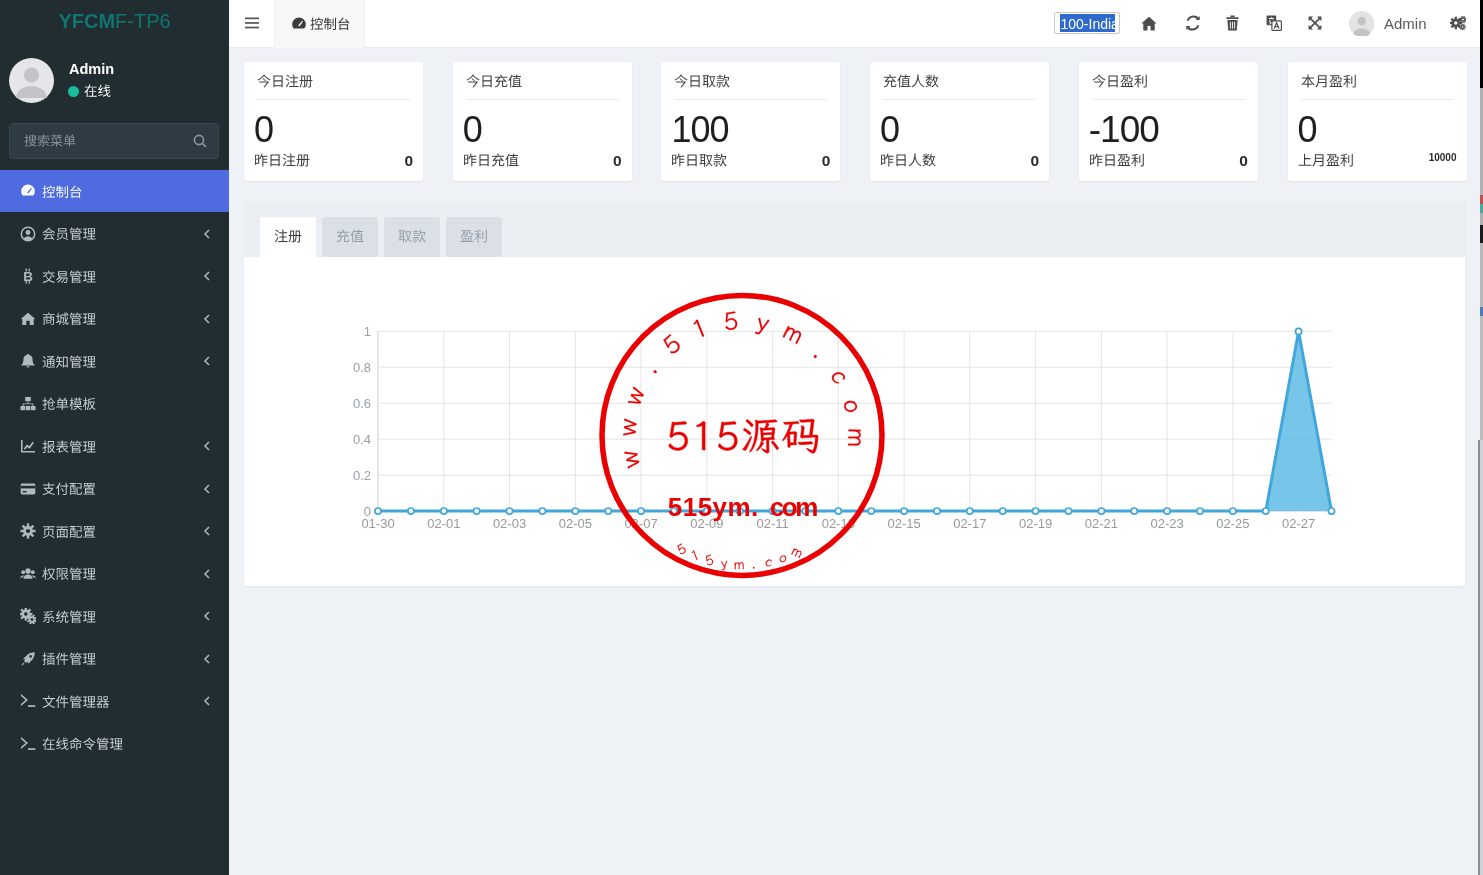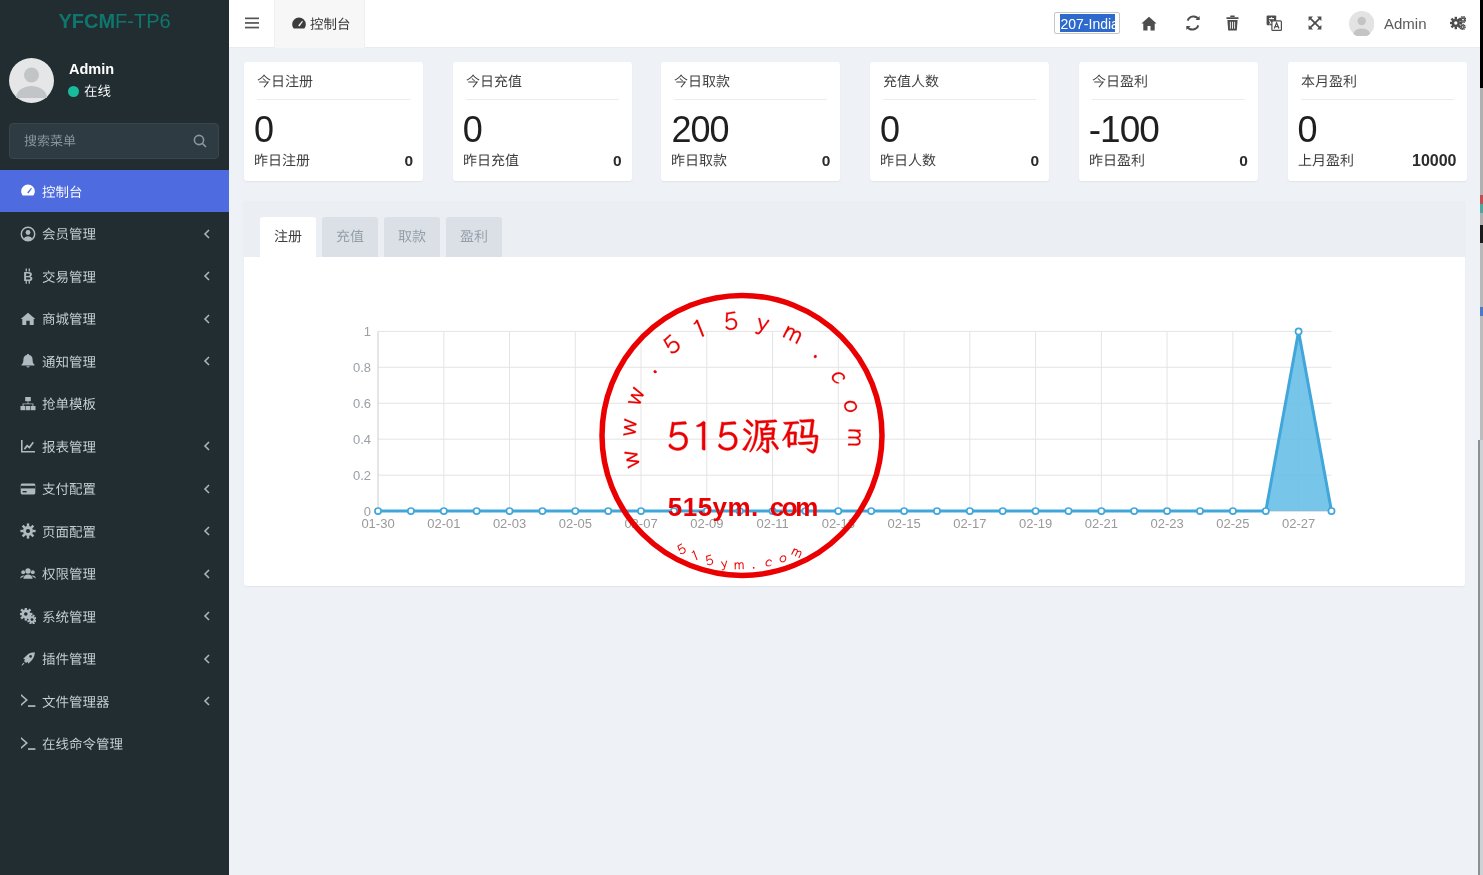--- a/index.html
+++ b/index.html
@@ -295,21 +295,21 @@
   </svg>
 <div style="position:absolute;left:310px;top:16.7px;line-height:0"><svg class="" width="40.5" height="15.7" viewBox="0 0 40.5 15.7" style="overflow:visible">
       <g fill="#383838" transform="translate(0,11.88)">
         <path transform="translate(0.0,0) scale(0.0135,-0.0135)" d="M695 553C758 496 843 415 884 369L933 418C889 463 804 540 741 594ZM560 593C513 527 440 460 370 415C384 402 408 372 417 358C489 410 572 491 626 569ZM164 841V646H43V575H164V336C114 319 68 305 32 294L49 219L164 261V16C164 2 159 -2 147 -2C135 -3 96 -3 53 -2C63 -22 72 -53 74 -71C137 -72 177 -69 200 -58C225 -46 234 -25 234 16V286L342 325L330 394L234 360V575H338V646H234V841ZM332 20V-47H964V20H689V271H893V338H413V271H613V20ZM588 823C602 792 619 752 631 719H367V544H435V653H882V554H954V719H712C700 754 678 802 658 841Z"></path>
         <path transform="translate(13.5,0) scale(0.0135,-0.0135)" d="M676 748V194H747V748ZM854 830V23C854 7 849 2 834 2C815 1 759 1 700 3C710 -20 721 -55 725 -76C800 -76 855 -74 885 -62C916 -48 928 -26 928 24V830ZM142 816C121 719 87 619 41 552C60 545 93 532 108 524C125 553 142 588 158 627H289V522H45V453H289V351H91V2H159V283H289V-79H361V283H500V78C500 67 497 64 486 64C475 63 442 63 400 65C409 46 418 19 421 -1C476 -1 515 0 538 11C563 23 569 42 569 76V351H361V453H604V522H361V627H565V696H361V836H289V696H183C194 730 204 766 212 802Z"></path>
         <path transform="translate(27.0,0) scale(0.0135,-0.0135)" d="M179 342V-79H255V-25H741V-77H821V342ZM255 48V270H741V48ZM126 426C165 441 224 443 800 474C825 443 846 414 861 388L925 434C873 518 756 641 658 727L599 687C647 644 699 591 745 540L231 516C320 598 410 701 490 811L415 844C336 720 219 593 183 559C149 526 124 505 101 500C110 480 122 442 126 426Z"></path>
       </g>
     </svg></div>
 <div class="abs" style="left:1053.5px;top:12px;width:66px;height:21.5px;background:#fff;border:1px solid #c6c6c6;border-radius:2px"></div>
 <div class="abs" style="left:1059.5px;top:13.8px;width:55.5px;height:18px;background:#2e6ace"></div>
-<div class="abs" style="left:1060.5px;top:15.5px;font-size:14px;color:#fff">207-India</div>
+<div class="abs" style="left:1060.5px;top:15.5px;font-size:14px;color:#fff">100-India</div>
 <svg class="abs" style="left:1141px;top:15.5px" width="16" height="15" viewBox="0 0 16 15">
 <path d="M8 0.8 L15.6 7.4 h-1.9 v7 h-4.2 v-4.4 H6.5 v4.4 H2.3 v-7 h-1.9z" fill="#4d4d4d"></path>
   </svg>
 <svg class="abs" style="left:1185px;top:15px" width="16" height="16" viewBox="0 0 16 16" fill="none" stroke="#4d4d4d" stroke-width="2">
 <path d="M13.9 4.6 A6.2 6.2 0 0 0 2.7 5.6"></path>
     <path d="M2.1 11.4 A6.2 6.2 0 0 0 13.3 10.4"></path>
 <path d="M14.6 0.9 v4.1 h-4.1z" fill="#4d4d4d" stroke="none"></path>
     <path d="M1.4 15.1 v-4.1 h4.1z" fill="#4d4d4d" stroke="none"></path>
   </svg>
 <svg class="abs" style="left:1225.5px;top:14.5px" width="13" height="16" viewBox="0 0 13 16" fill="#4d4d4d">
@@ -426,21 +426,21 @@
 <div class="abs" style="left:661.4px;top:62px;width:179px;height:119px;background:#fff;border-radius:3px;box-shadow:0 1px 2px rgba(0,0,0,.06)"></div>
 <div style="position:absolute;left:674.4px;top:74.2px;line-height:0"><svg class="" width="56.0" height="16.2" viewBox="0 0 56.0 16.2" style="overflow:visible">
       <g fill="#404040" transform="translate(0,12.32)">
         <path transform="translate(0.0,0) scale(0.014,-0.014)" d="M390 533C456 484 541 412 580 367L635 420C593 464 506 532 441 579ZM161 348V272H722C650 179 547 51 461 -48L538 -83C644 46 776 212 859 324L801 352L787 348ZM495 847C394 695 216 556 35 475C57 457 80 429 92 408C244 485 394 599 503 729C612 605 774 481 906 415C920 435 945 466 965 482C823 544 649 668 548 786L567 813Z"></path>
         <path transform="translate(14.0,0) scale(0.014,-0.014)" d="M253 352H752V71H253ZM253 426V697H752V426ZM176 772V-69H253V-4H752V-64H832V772Z"></path>
         <path transform="translate(28.0,0) scale(0.014,-0.014)" d="M850 656C826 508 784 379 730 271C679 382 645 513 623 656ZM506 728V656H556C584 480 625 323 688 196C628 100 557 26 479 -23C496 -37 517 -62 528 -80C602 -29 670 38 727 123C777 42 839 -24 915 -73C927 -54 950 -27 967 -14C886 34 821 104 770 192C847 329 903 503 929 718L883 730L870 728ZM38 130 55 58 356 110V-78H429V123L518 140L514 204L429 190V725H502V793H48V725H115V141ZM187 725H356V585H187ZM187 520H356V375H187ZM187 309H356V178L187 152Z"></path>
         <path transform="translate(42.0,0) scale(0.014,-0.014)" d="M124 219C101 149 67 71 32 17C49 11 78 -3 92 -12C124 44 161 129 187 203ZM376 196C404 145 436 75 450 34L510 62C495 102 461 169 433 219ZM677 516V469C677 331 663 128 484 -31C503 -42 529 -65 542 -81C642 10 694 116 721 217C762 86 825 -21 920 -79C931 -59 954 -31 971 -17C852 47 781 200 745 372C747 406 748 438 748 468V516ZM247 837V745H51V681H247V595H74V532H493V595H318V681H513V745H318V837ZM39 317V253H248V0C248 -10 245 -13 233 -13C222 -14 187 -14 147 -13C156 -32 166 -59 169 -78C226 -78 263 -78 287 -67C312 -56 318 -36 318 -1V253H523V317ZM600 840C580 683 544 531 481 433V457H85V394H481V424C499 413 527 394 540 383C574 439 601 510 624 590H867C853 524 835 452 816 404L878 386C905 452 933 557 952 647L902 662L890 659H642C654 714 665 771 673 829Z"></path>
       </g>
     </svg></div>
 <div class="abs" style="left:674.4px;top:99px;width:153px;border-top:1px solid #ececec"></div>
-<div class="abs" style="left:671.4px;top:109.3px;font-size:36px;color:#1f1f1f;letter-spacing:-1px;line-height:1.15">200</div>
+<div class="abs" style="left:671.4px;top:109.3px;font-size:36px;color:#1f1f1f;letter-spacing:-1px;line-height:1.15">100</div>
 <div style="position:absolute;left:671.4px;top:153.0px;line-height:0"><svg class="" width="56.0" height="16.2" viewBox="0 0 56.0 16.2" style="overflow:visible">
       <g fill="#3d3d3d" transform="translate(0,12.32)">
         <path transform="translate(0.0,0) scale(0.014,-0.014)" d="M532 841C499 705 443 569 374 481C390 468 419 440 431 426C469 476 503 539 533 609H593V-80H667V178H951V246H667V400H942V469H667V609H964V679H561C578 726 593 776 606 825ZM299 407V176H147V407ZM299 474H147V694H299ZM76 762V30H147V108H371V762Z"></path>
         <path transform="translate(14.0,0) scale(0.014,-0.014)" d="M253 352H752V71H253ZM253 426V697H752V426ZM176 772V-69H253V-4H752V-64H832V772Z"></path>
         <path transform="translate(28.0,0) scale(0.014,-0.014)" d="M850 656C826 508 784 379 730 271C679 382 645 513 623 656ZM506 728V656H556C584 480 625 323 688 196C628 100 557 26 479 -23C496 -37 517 -62 528 -80C602 -29 670 38 727 123C777 42 839 -24 915 -73C927 -54 950 -27 967 -14C886 34 821 104 770 192C847 329 903 503 929 718L883 730L870 728ZM38 130 55 58 356 110V-78H429V123L518 140L514 204L429 190V725H502V793H48V725H115V141ZM187 725H356V585H187ZM187 520H356V375H187ZM187 309H356V178L187 152Z"></path>
         <path transform="translate(42.0,0) scale(0.014,-0.014)" d="M124 219C101 149 67 71 32 17C49 11 78 -3 92 -12C124 44 161 129 187 203ZM376 196C404 145 436 75 450 34L510 62C495 102 461 169 433 219ZM677 516V469C677 331 663 128 484 -31C503 -42 529 -65 542 -81C642 10 694 116 721 217C762 86 825 -21 920 -79C931 -59 954 -31 971 -17C852 47 781 200 745 372C747 406 748 438 748 468V516ZM247 837V745H51V681H247V595H74V532H493V595H318V681H513V745H318V837ZM39 317V253H248V0C248 -10 245 -13 233 -13C222 -14 187 -14 147 -13C156 -32 166 -59 169 -78C226 -78 263 -78 287 -67C312 -56 318 -36 318 -1V253H523V317ZM600 840C580 683 544 531 481 433V457H85V394H481V424C499 413 527 394 540 383C574 439 601 510 624 590H867C853 524 835 452 816 404L878 386C905 452 933 557 952 647L902 662L890 659H642C654 714 665 771 673 829Z"></path>
       </g>
     </svg></div>
 <div class="abs" style="left:661.4px;top:151.5px;width:169px;text-align:right;font-size:15.5px;font-weight:600;color:#2b2b2b">0</div>
 <div class="abs" style="left:870.1px;top:62px;width:179px;height:119px;background:#fff;border-radius:3px;box-shadow:0 1px 2px rgba(0,0,0,.06)"></div>
@@ -495,21 +495,21 @@
 <div class="abs" style="left:1300.5px;top:99px;width:153px;border-top:1px solid #ececec"></div>
 <div class="abs" style="left:1297.5px;top:109.3px;font-size:36px;color:#1f1f1f;letter-spacing:-1px;line-height:1.15">0</div>
 <div style="position:absolute;left:1297.5px;top:153.0px;line-height:0"><svg class="" width="56.0" height="16.2" viewBox="0 0 56.0 16.2" style="overflow:visible">
       <g fill="#3d3d3d" transform="translate(0,12.32)">
         <path transform="translate(0.0,0) scale(0.014,-0.014)" d="M427 825V43H51V-32H950V43H506V441H881V516H506V825Z"></path>
         <path transform="translate(14.0,0) scale(0.014,-0.014)" d="M207 787V479C207 318 191 115 29 -27C46 -37 75 -65 86 -81C184 5 234 118 259 232H742V32C742 10 735 3 711 2C688 1 607 0 524 3C537 -18 551 -53 556 -76C663 -76 730 -75 769 -61C806 -48 821 -23 821 31V787ZM283 714H742V546H283ZM283 475H742V305H272C280 364 283 422 283 475Z"></path>
         <path transform="translate(28.0,0) scale(0.014,-0.014)" d="M158 262V15H45V-52H956V15H843V262ZM229 15V201H361V15ZM431 15V201H565V15ZM635 15V201H770V15ZM293 492C332 475 373 453 412 429C368 391 315 364 255 345C268 334 290 309 298 294C362 316 420 348 467 393C508 364 544 335 569 309L616 356C589 381 551 411 509 439C546 488 575 550 593 627L554 639L543 638H314C321 666 327 695 332 726H666C652 664 635 597 621 550H831C820 441 808 395 792 379C784 372 773 371 756 371C739 371 691 371 642 376C653 358 662 331 664 311C714 309 761 308 785 310C815 312 833 317 851 335C878 360 891 425 906 582C908 593 909 613 909 613H709C724 668 739 734 752 790H79V726H259C229 543 162 407 33 324C50 313 79 286 89 273C189 345 256 446 297 578H513C498 537 479 503 455 473C416 495 376 516 338 532Z"></path>
         <path transform="translate(42.0,0) scale(0.014,-0.014)" d="M593 721V169H666V721ZM838 821V20C838 1 831 -5 812 -6C792 -6 730 -7 659 -5C670 -26 682 -60 687 -81C779 -81 835 -79 868 -67C899 -54 913 -32 913 20V821ZM458 834C364 793 190 758 42 737C52 721 62 696 66 678C128 686 194 696 259 709V539H50V469H243C195 344 107 205 27 130C40 111 60 80 68 59C136 127 206 241 259 355V-78H333V318C384 270 449 206 479 173L522 236C493 262 380 360 333 396V469H526V539H333V724C401 739 464 757 514 777Z"></path>
       </g>
     </svg></div>
-<div class="abs" style="left:1287.5px;top:151.5px;width:169px;text-align:right;font-size:16px;font-weight:600;color:#2b2b2b">10000</div>
+<div class="abs" style="left:1287.5px;top:151.5px;width:169px;text-align:right;font-size:10px;font-weight:600;color:#2b2b2b">10000</div>
 <div class="abs" style="left:244px;top:201px;width:1220.5px;height:384.6px;background:#ebeef2;border-radius:3px;box-shadow:0 1px 2px rgba(0,0,0,.06)"></div>
 <div class="abs" style="left:244px;top:257.4px;width:1220.5px;height:328.2px;background:#fff;border-radius:0 0 3px 3px"></div>
 <div class="abs" style="left:259.6px;top:217.3px;width:56.2px;height:40.1px;background:#fff;border-radius:3px 3px 0 0"></div>
 <div style="position:absolute;left:273.8px;top:229.2px;line-height:0"><svg class="" width="28.0" height="16.2" viewBox="0 0 28.0 16.2" style="overflow:visible">
       <g fill="#3d3d3d" transform="translate(0,12.32)">
         <path transform="translate(0.0,0) scale(0.014,-0.014)" d="M94 774C159 743 242 695 284 662L327 724C284 755 200 800 136 828ZM42 497C105 467 187 420 227 388L269 451C227 482 144 526 83 553ZM71 -18 134 -69C194 24 263 150 316 255L262 305C204 191 125 59 71 -18ZM548 819C582 767 617 697 631 653L704 682C689 726 651 793 616 844ZM334 649V578H597V352H372V281H597V23H302V-49H962V23H675V281H902V352H675V578H938V649Z"></path>
         <path transform="translate(14.0,0) scale(0.014,-0.014)" d="M544 775V464V443H440V775H154V466V443H42V371H152C146 236 124 83 40 -33C56 -43 84 -70 95 -86C187 40 216 220 224 371H367V15C367 0 362 -4 348 -5C334 -6 288 -6 237 -4C247 -23 259 -54 262 -72C332 -72 376 -71 403 -59C430 -47 440 -26 440 14V371H542C537 238 517 85 443 -31C458 -40 488 -68 499 -82C583 43 609 222 615 371H777V12C777 -3 772 -8 756 -9C743 -10 694 -10 642 -9C653 -28 663 -60 667 -79C740 -79 785 -78 813 -66C841 -54 851 -31 851 11V371H958V443H851V775ZM226 704H367V443H226V466ZM617 443V464V704H777V443Z"></path>
       </g>
     </svg></div>
 <div class="abs" style="left:321.6px;top:217.3px;width:56.2px;height:40.1px;background:#dbe0e7;border-radius:3px 3px 0 0"></div>

